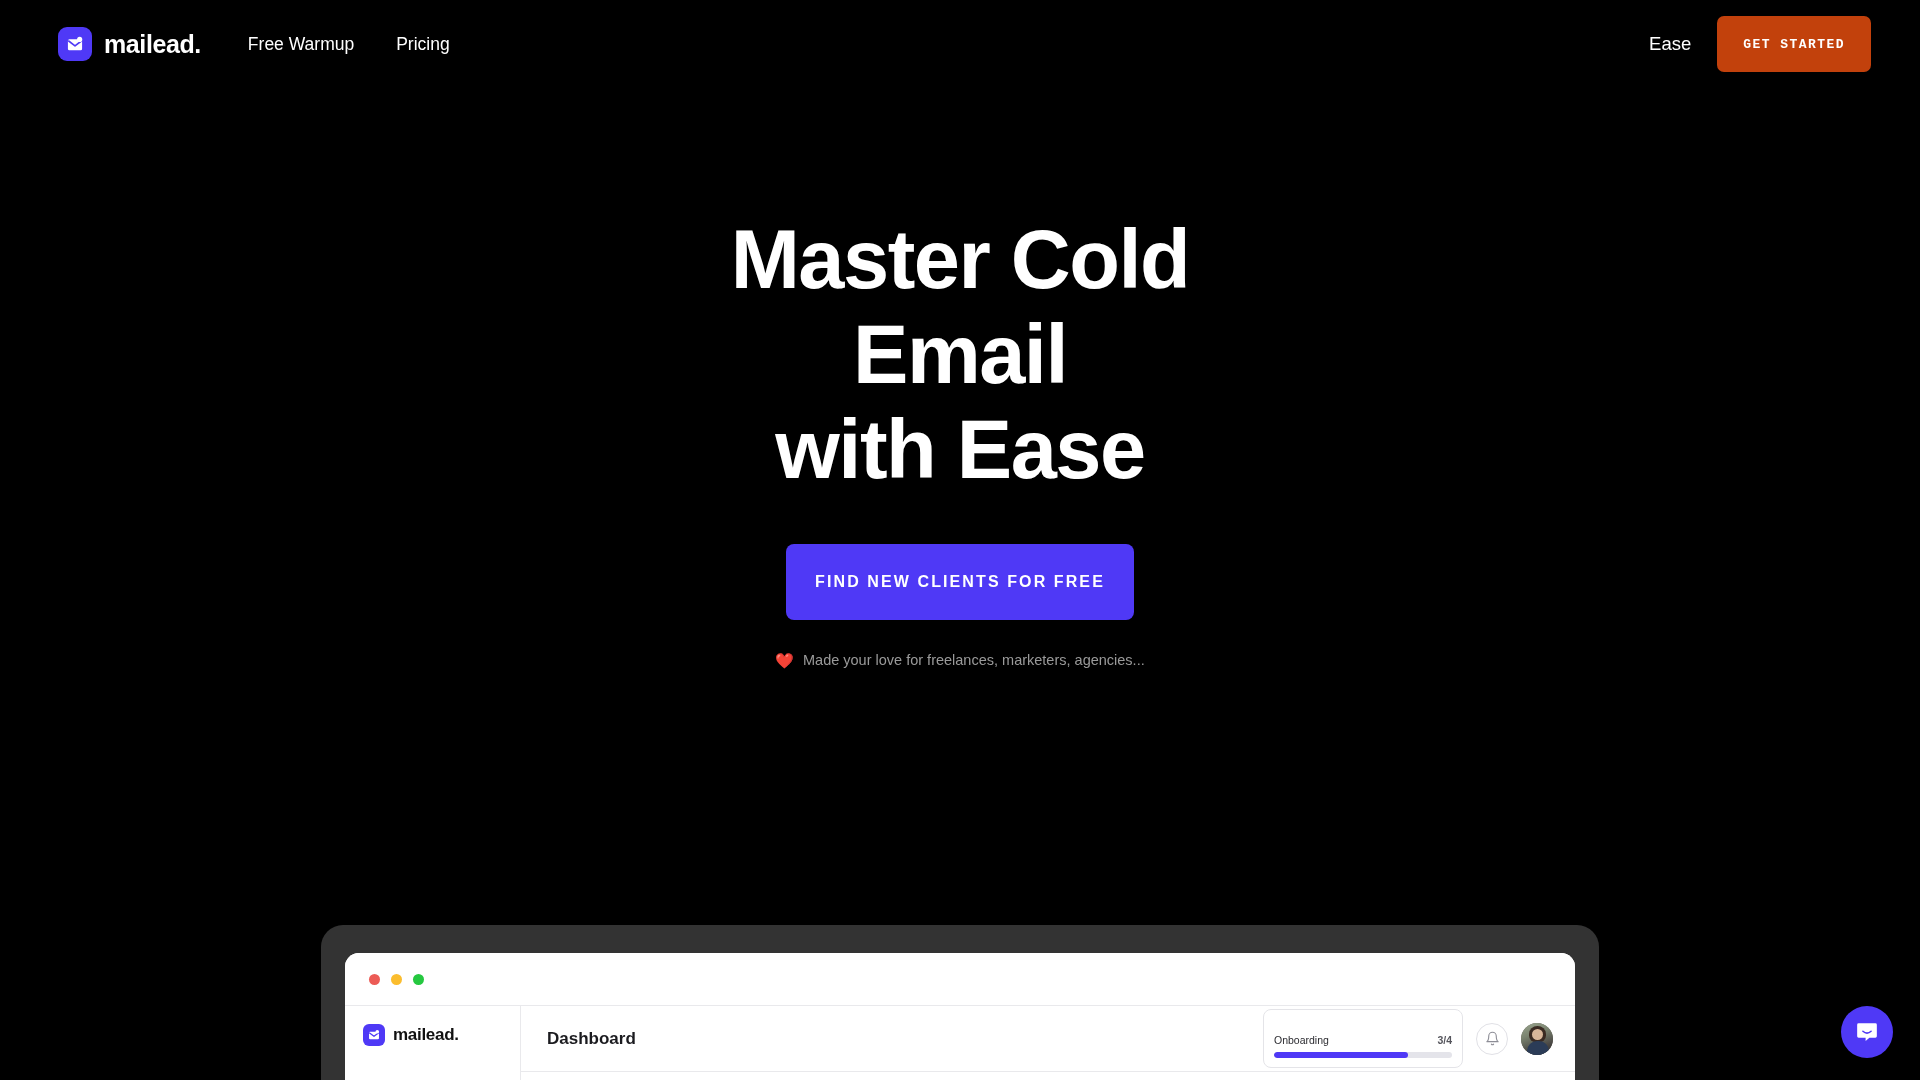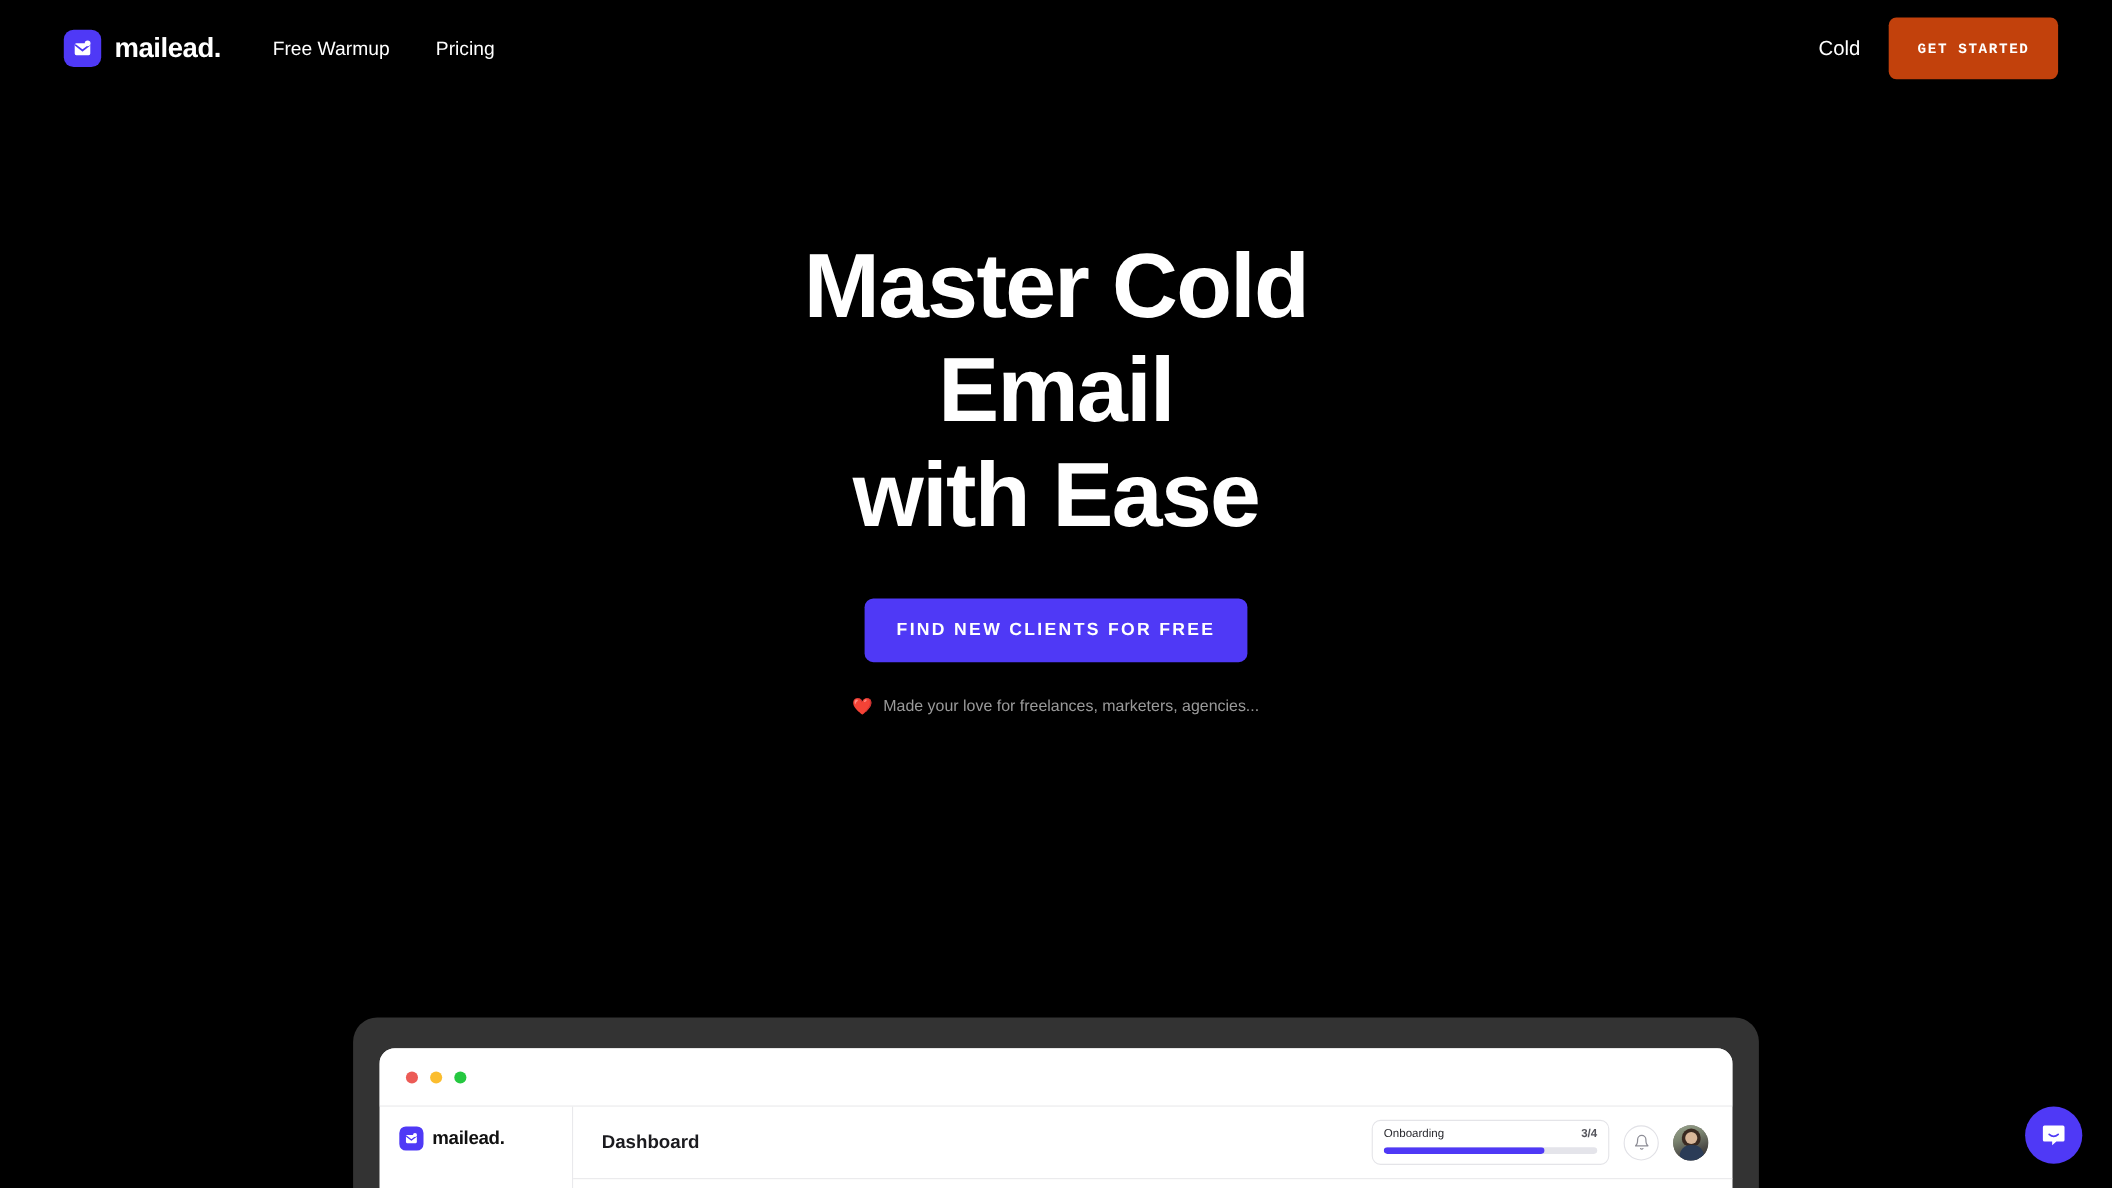--- a/index.html
+++ b/index.html
@@ -65,21 +65,21 @@
     margin-top:39px;
     color:#ffffff; font-size:19.5px; line-height:31px;
     text-align:center; font-weight:400;
     max-width:530px;
   }
   .hero-cta{
     margin-top:47px;
     background:#4f39f6; color:#ffffff; border:none;
     font-family:"Liberation Sans", sans-serif;
     font-size:16px; font-weight:600; letter-spacing:2.1px;
-    height:58px; padding:0 29px; border-radius:8px; cursor:pointer;
+    height:76px; padding:0 29px; border-radius:8px; cursor:pointer;
     display:flex; align-items:center; justify-content:center;
     white-space:nowrap;
   }
   .hero-note{
     margin-top:32px;
     display:flex; align-items:center; gap:9px;
     color:#9a9a9a; font-size:14.5px;
   }
   .heart-icon{ font-size:15px; line-height:1; }
 
@@ -119,22 +119,22 @@
 
   .app-main{ flex:1; display:flex; flex-direction:column; }
   .app-topbar{
     height:66px; display:flex; align-items:center;
     padding:0 22px 0 26px; border-bottom:1px solid #e9e9ec;gap:13px;
   }
   .app-page-title{ color:#1b1b1f; font-size:17px; font-weight:600; }
   .topbar-right{ margin-left:auto; display:flex; align-items:center; gap:13px; }
 
   .onboarding-card{
-    width:216px; border:1px solid #e4e4e8; border-radius:8px;
-    padding:6px 10px 9px 10px; background:#ffffff;
+    width:200px; border:1px solid #e4e4e8; border-radius:8px;
+    padding:24px 10px 9px 10px; background:#ffffff;
   }
   .onb-row{ display:flex; align-items:center; }
   .onb-label{ color:#2b2b30; font-size:10.5px; font-weight:500; }
   .onb-count{ margin-left:auto; color:#55555c; font-size:10.5px; font-weight:600; }
   .onb-track{
     margin-top:6px; height:6px; border-radius:4px; background:#e4e4ea; overflow:hidden;
   }
   .onb-fill{ height:100%; background:#4f39f6; border-radius:4px; }
 
   .bell-btn{
@@ -186,21 +186,21 @@
     </span>
     <span class="brand-name">mailead.</span>
   </div>
 
   <nav class="nav-links">
     <a class="nav-link">Free Warmup</a>
     <a class="nav-link">Pricing</a>
   </nav>
 
   <div class="nav-right">
-    <a class="login-link">Cold</a>
+    <a class="login-link">Ease</a>
     <button class="cta-nav">GET STARTED</button>
   </div>
 </div>
 
 <section class="hero">
 
   <h1 class="hero-title">
     <span>Master Cold Email</span>
     <span class="line2">with Ease</span>
   </h1>

